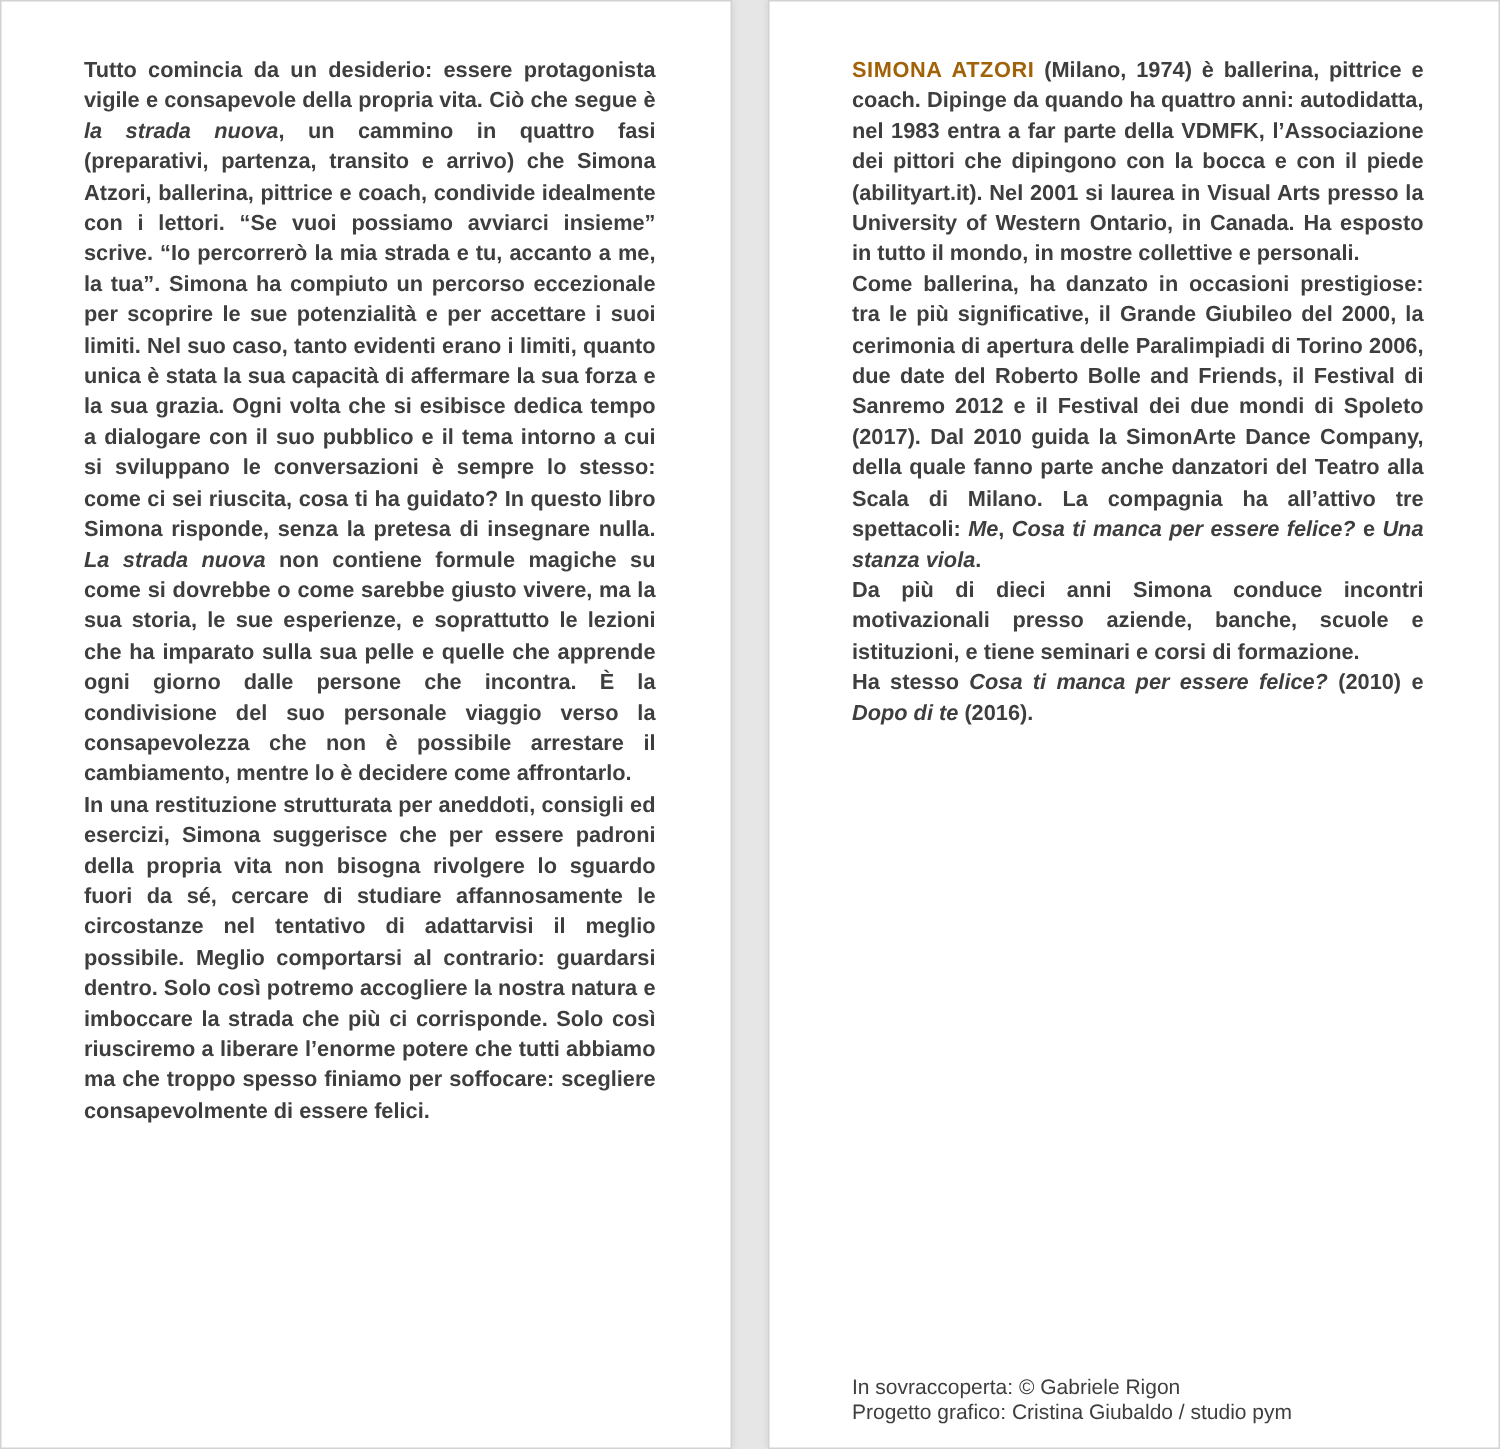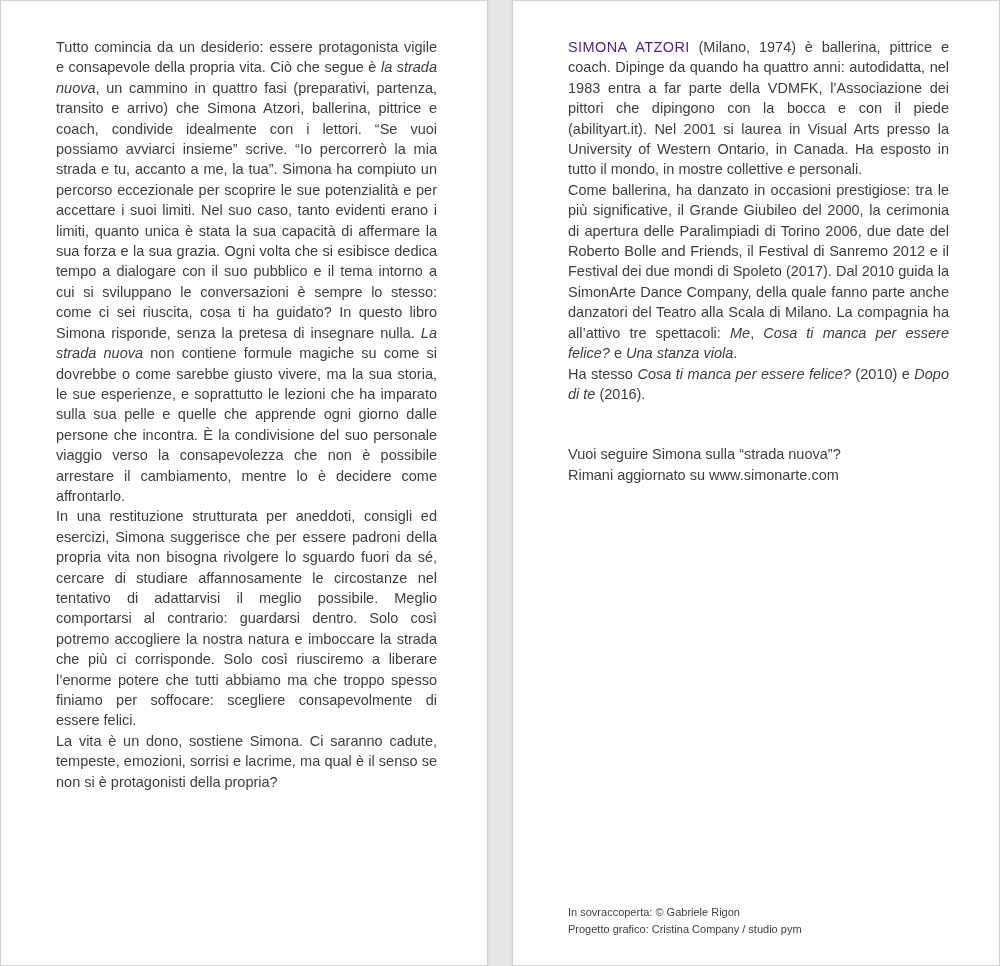--- a/index.html
+++ b/index.html
@@ -25,74 +25,71 @@
     box-sizing: border-box;
     box-shadow: 0 0 5px rgba(0,0,0,0.10);
   }
   .flap-left  { left: 0;   width: 488px; }
   .flap-right { left: 512px; width: 488px; }
   .text-col {
     padding: 36px 50px 0 55px;
     font-size: 14.5px;
     line-height: 20.4px;
     color: #3e3e3e;
+    font-weight: bold;
   }
   .text-col p {
     margin: 0;
     text-align: justify;
     hyphens: auto;
     -webkit-hyphens: auto;
   }
   .italic { font-style: italic; }
   .author {
-    color: #4c1d95;
+    color: #a16207;
     letter-spacing: 0.4px;
   }
   .cta {
     margin-top: 40px;
   }
   .cta p {
     margin: 0;
     text-align: left;
     hyphens: none;
   }
   .credits {
     position: absolute;
     left: 55px;
-    bottom: 28px;
-    font-size: 11px;
+    bottom: 16px;
+    font-size: 14px;
     line-height: 16.5px;
     color: #3e3e3e;
   }
   .credits p { margin: 0; text-align: left; }
 </style>
 </head>
 <body>
 
 <div class="page">
 
   <section class="flap flap-left">
     <div class="text-col">
       <p lang="it"><span>Tutto comincia da un desiderio: essere protagonista vigile e consapevole della propria vita. Ciò che segue è </span><span class="italic">la strada nuova</span><span>, un cammino in quattro fasi (preparativi, partenza, transito e arrivo) che Simona Atzori, ballerina, pittrice e coach, condivide idealmente con i lettori. “Se vuoi possiamo avviarci insieme” scrive. “Io percorrerò la mia strada e tu, accanto a me, la tua”. Simona ha compiuto un percorso eccezionale per scoprire le sue potenzialità e per accettare i suoi limiti. Nel suo caso, tanto evidenti erano i limiti, quanto unica è stata la sua capacità di affermare la sua forza e la sua grazia. Ogni volta che si esibisce dedica tempo a dialogare con il suo pubblico e il tema intorno a cui si sviluppano le conversazioni è sempre lo stesso: come ci sei riuscita, cosa ti ha guidato? In questo libro Simona risponde, senza la pretesa di insegnare nulla. </span><span class="italic">La strada nuova</span><span> non contiene formule magiche su come si dovrebbe o come sarebbe giusto vivere, ma la sua storia, le sue esperienze, e soprattutto le lezioni che ha imparato sulla sua pelle e quelle che apprende ogni giorno dalle persone che incontra. È la condivisione del suo personale viaggio verso la consapevolezza che non è possibile arrestare il cambiamento, mentre lo è decidere come affrontarlo.</span></p>
       <p lang="it"><span>In una restituzione strutturata per aneddoti, consigli ed esercizi, Simona suggerisce che per essere padroni della propria vita non bisogna rivolgere lo sguardo fuori da sé, cercare di studiare affannosamente le circostanze nel tentativo di adattarvisi il meglio possibile. Meglio comportarsi al contrario: guardarsi dentro. Solo così potremo accogliere la nostra natura e imboccare la strada che più ci corrisponde. Solo così riusciremo a liberare l’enorme potere che tutti abbiamo ma che troppo spesso finiamo per soffocare: scegliere consapevolmente di essere felici.</span></p>
-      <p lang="it"><span>La vita è un dono, sostiene Simona. Ci saranno cadute, tempeste, emozioni, sorrisi e lacrime, ma qual è il senso se non si è protagonisti della propria?</span></p>
     </div>
   </section>
 
   <section class="flap flap-right">
     <div class="text-col">
       <p lang="it"><span class="author">SIMONA ATZORI</span><span> (Milano, 1974) è ballerina, pittrice e coach. Dipinge da quando ha quattro anni: autodidatta, nel 1983 entra a far parte della VDMFK, l’Associazione dei pittori che dipingono con la bocca e con il piede (abilityart.it). Nel 2001 si laurea in Visual Arts presso la University of Western Ontario, in Canada. Ha esposto in tutto il mondo, in mostre collettive e personali.</span></p>
       <p lang="it"><span>Come ballerina, ha danzato in occasioni prestigiose: tra le più significative, il Grande Giubileo del 2000, la cerimonia di apertura delle Paralimpiadi di Torino 2006, due date del Roberto Bolle and Friends, il Festival di Sanremo 2012 e il Festival dei due mondi di Spoleto (2017). Dal 2010 guida la SimonArte Dance Company, della quale fanno parte anche danzatori del Teatro alla Scala di Milano. La compagnia ha all’attivo tre spettacoli: </span><span class="italic">Me</span><span>, </span><span class="italic">Cosa ti manca per essere felice?</span><span> e </span><span class="italic">Una stanza viola</span><span>.</span></p>
+      <p lang="it"><span>Da più di dieci anni Simona conduce incontri motivazionali presso aziende, banche, scuole e istituzioni, e tiene seminari e corsi di formazione.</span></p>
       <p lang="it"><span>Ha stesso </span><span class="italic">Cosa ti manca per essere felice?</span><span> (2010) e </span><span class="italic">Dopo di te</span><span> (2016).</span></p>
 
-      <div class="cta">
-        <p>Vuoi seguire Simona sulla “strada nuova”?</p>
-        <p>Rimani aggiornato su www.simonarte.com</p>
-      </div>
     </div>
 
     <div class="credits">
       <p>In sovraccoperta: © Gabriele Rigon</p>
-      <p>Progetto grafico: Cristina Company / studio pym</p>
+      <p>Progetto grafico: Cristina Giubaldo / studio pym</p>
     </div>
   </section>
 
 </div>
 
 </body></html>

